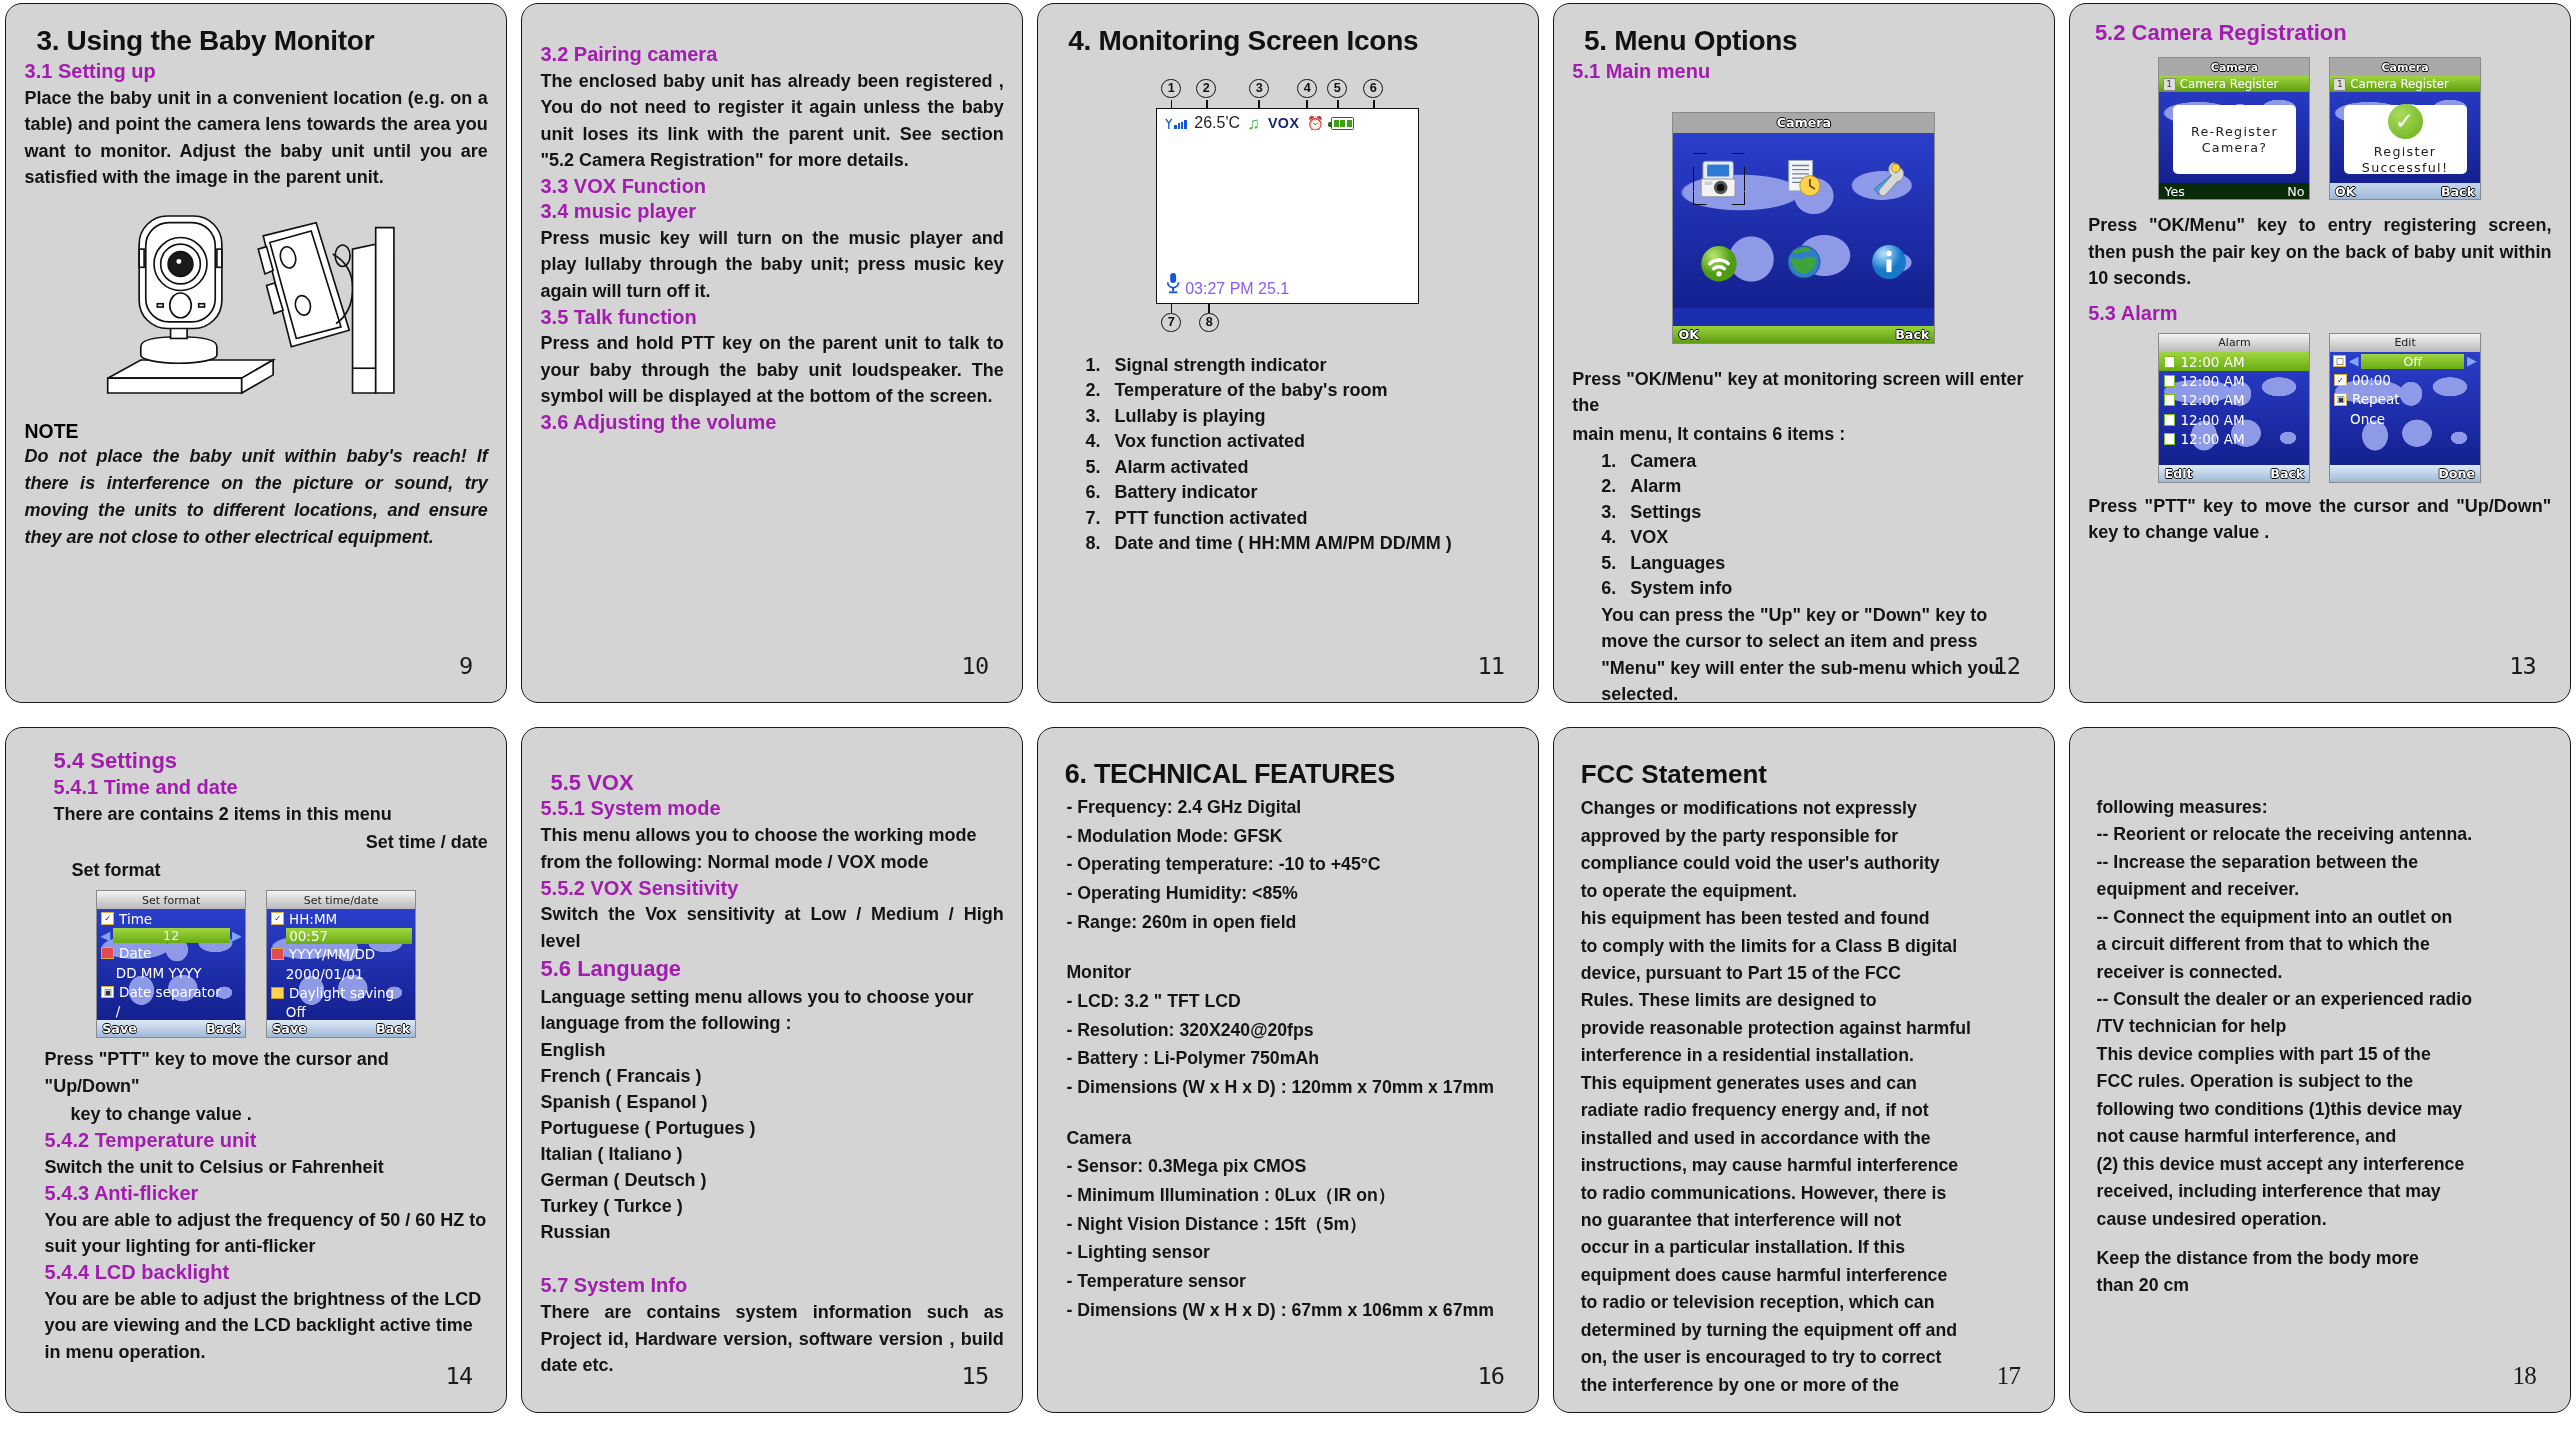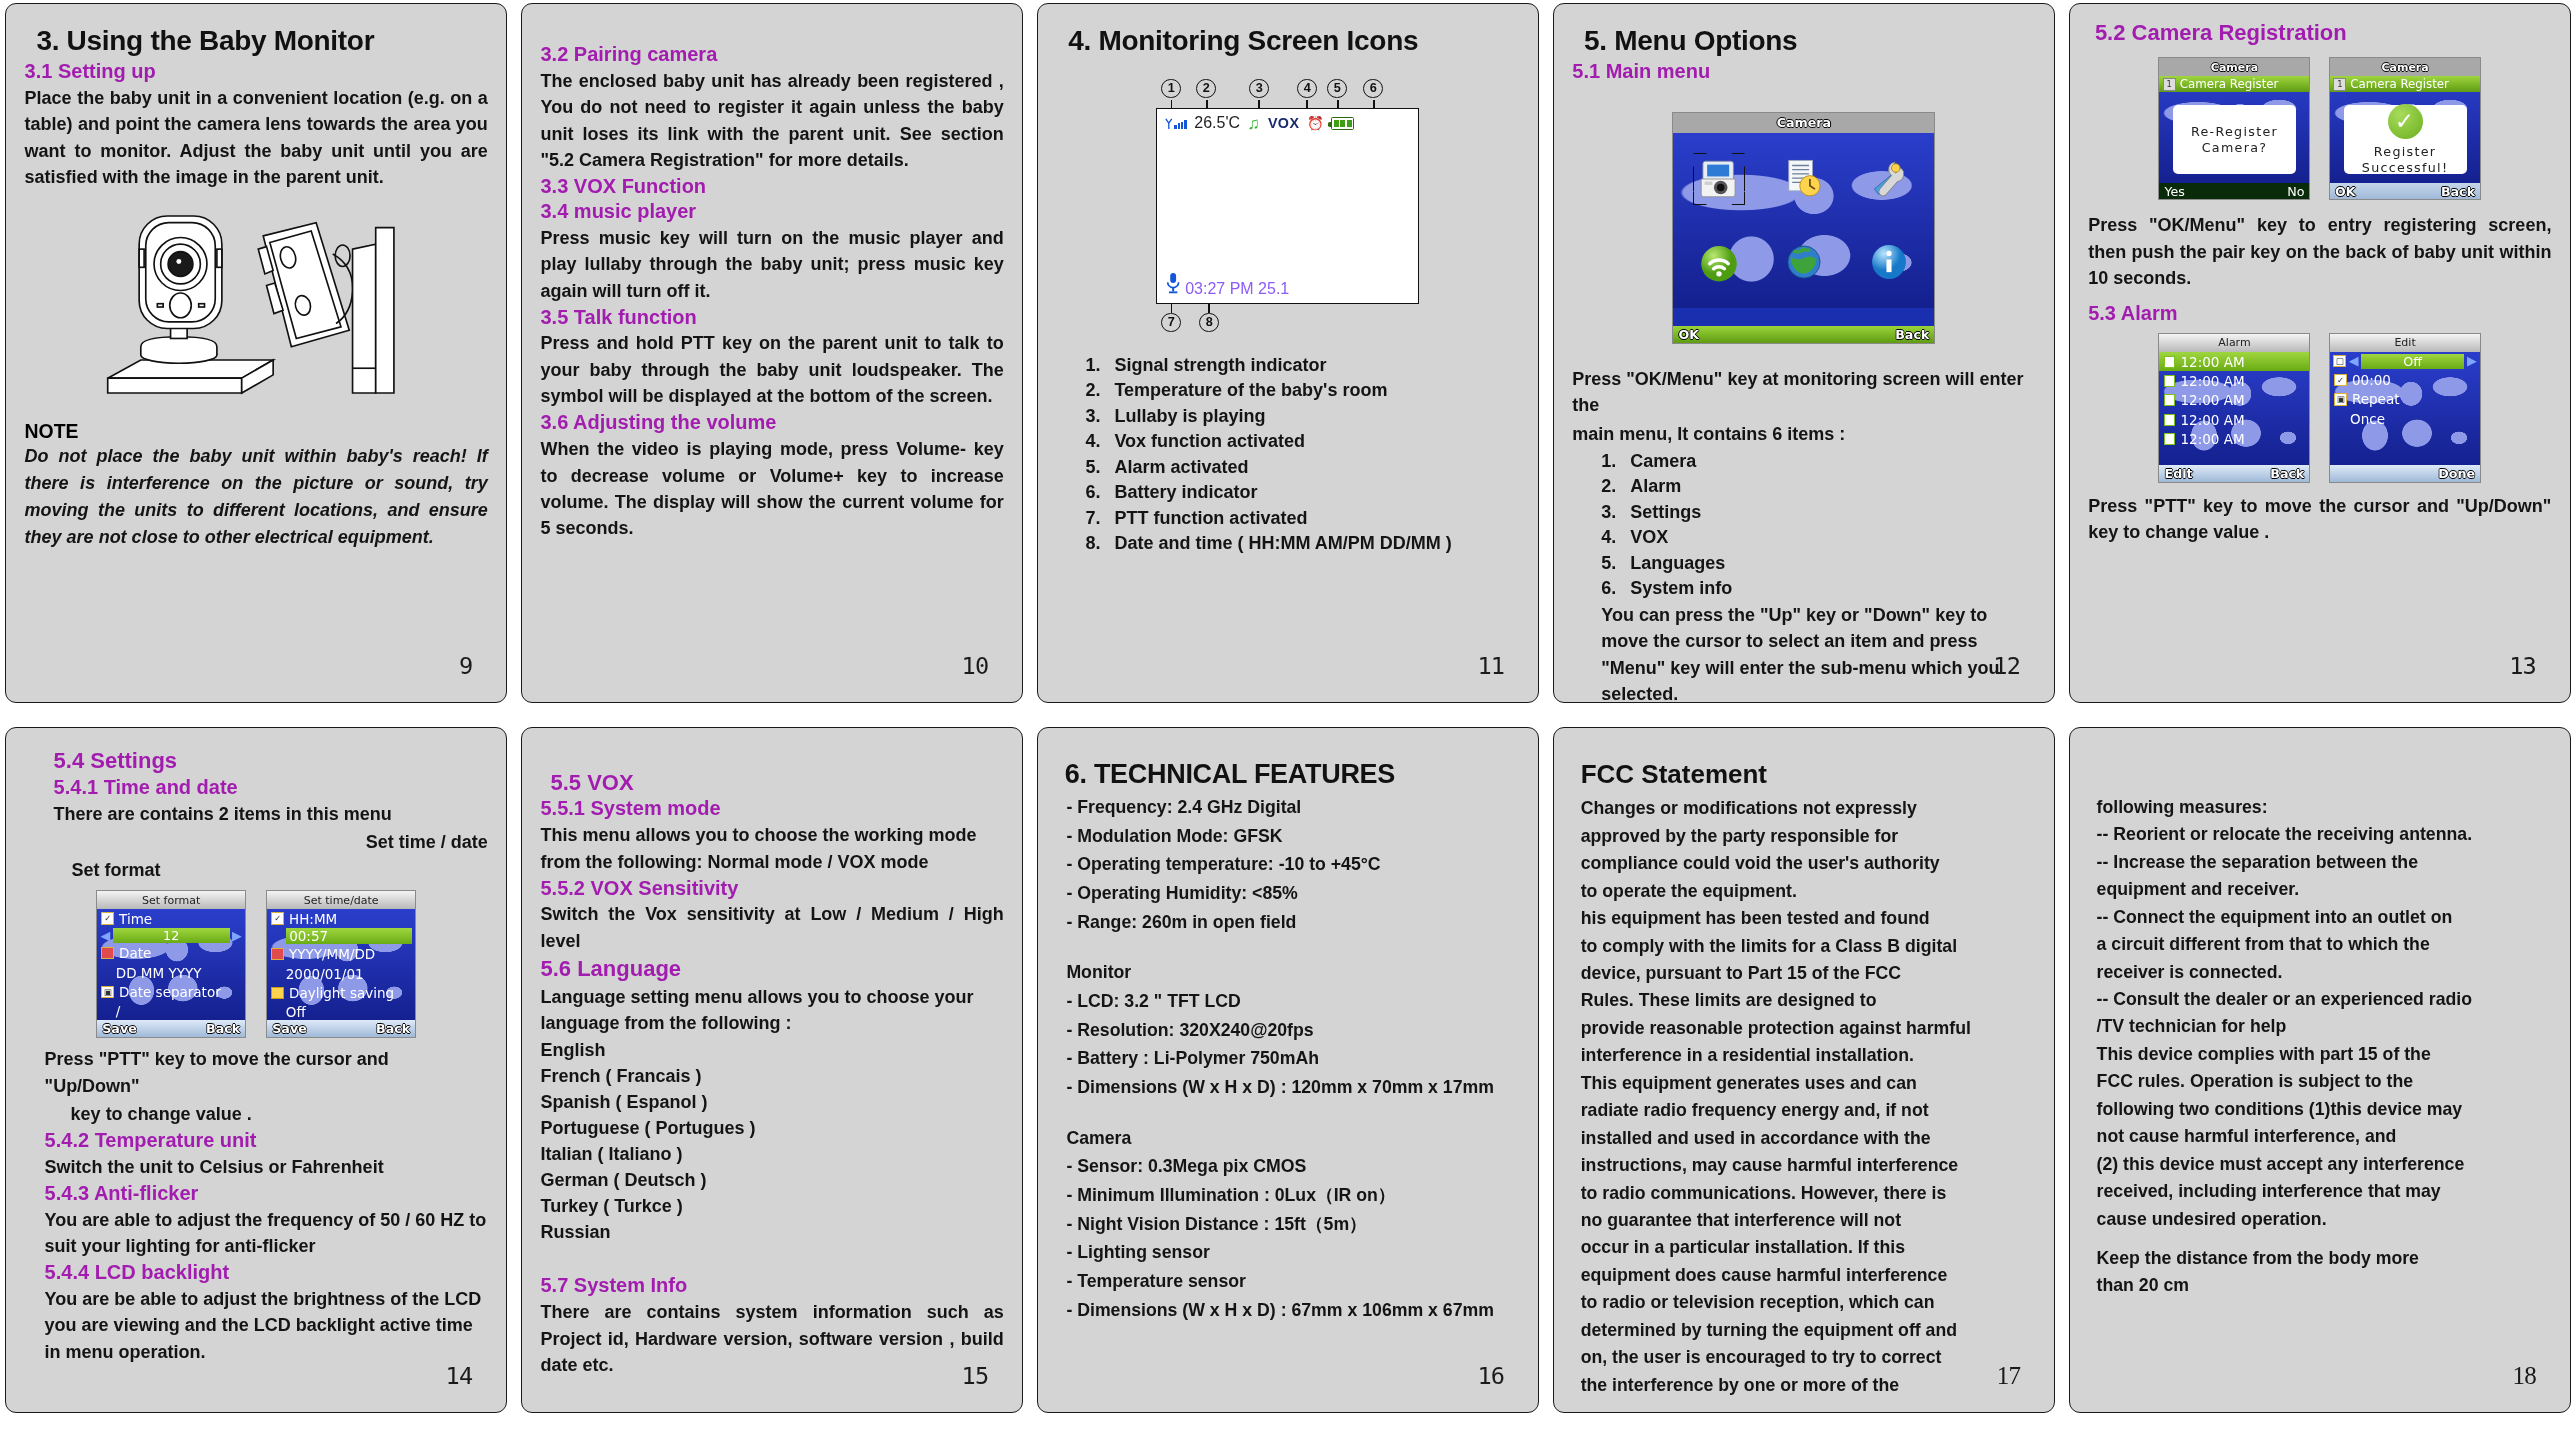--- a/index.html
+++ b/index.html
@@ -16,21 +16,21 @@
     grid-template-columns: repeat(5, 1fr);
     grid-template-rows: 700px 686px;
     column-gap: 13.5px;
     row-gap: 23.6px;
     padding: 3.4px 5px 8.4px 5px;
   }
   .panel {
     position: relative;
     background: #d4d4d4;
     border: 1.7px solid #1a1a1a;
-    border-radius: 11px;
+    border-radius: 17px;
     overflow: hidden;
   }
   .pad { padding: 13.5px 18.6px 0 18.6px; }
   .pagenum {
     position: absolute;
     right: 34px; bottom: 22px;
     font-size: 25px;
     font-weight: 400;
     color: #1a1a1a;
     font-family: "Liberation Serif", serif;
@@ -250,21 +250,20 @@
   <div class="panel">
     <div class="pad" style="padding-top:37px;">
       <h2 class="sub">3.2 Pairing camera</h2>
       <p class="body">The enclosed baby unit has already been registered , You do not need to register it again unless the baby unit loses its link with the parent unit. See section "5.2 Camera Registration" for more details.</p>
       <h2 class="sub">3.3 VOX Function</h2>
       <h2 class="sub">3.4 music player</h2>
       <p class="body">Press music key will turn on the music player and play lullaby through the baby unit; press music key  again will turn off it.</p>
       <h2 class="sub">3.5 Talk function</h2>
       <p class="body">Press and hold PTT key on the parent unit to talk to your baby through the baby unit loudspeaker. The symbol will be displayed at the bottom of the screen.</p>
       <h2 class="sub">3.6 Adjusting the volume</h2>
-      <p class="body">When the video is playing mode, press  Volume- key to decrease volume or Volume+ key to increase volume. The display will show the current volume for 5 seconds.</p>
     </div>
     <div class="pagenum roman">10</div>
   </div>
 
   <div class="panel">
     <div class="pad">
       <h1 class="title">4. Monitoring Screen Icons</h1>
 
       <div class="lcd-wrap">
 

